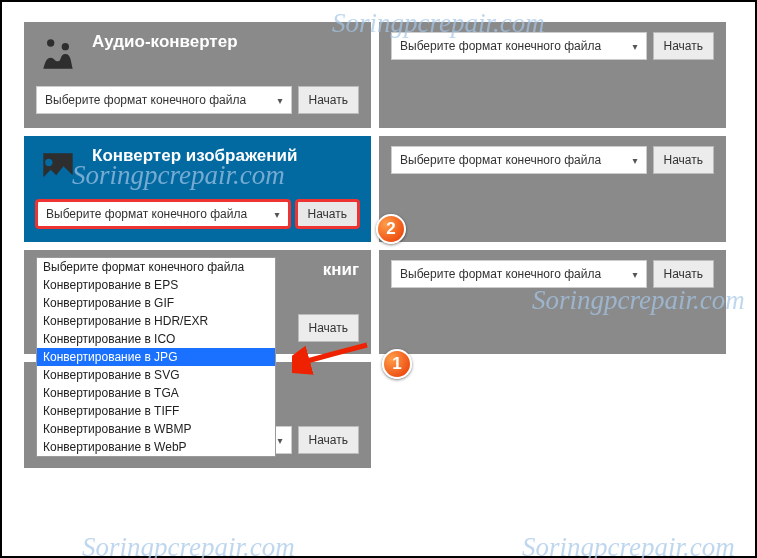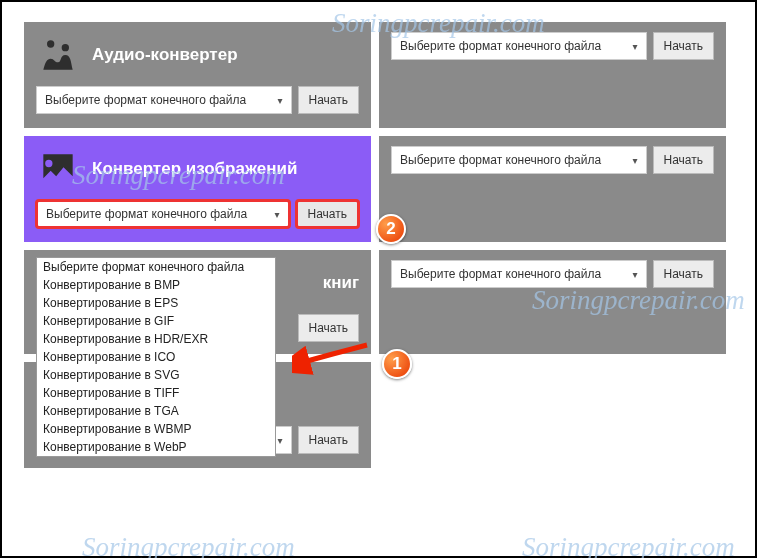--- a/index.html
+++ b/index.html
@@ -1,28 +1,28 @@
 <!DOCTYPE html>
 <html><head>
 <meta charset="utf-8">
 <style>
 *{box-sizing:border-box;margin:0;padding:0;font-family:Arial,sans-serif}
 body{background:#fff}
 .frame{width:757px;height:558px;position:relative;padding:20px 22px;background:#fff;border:2px solid #000}
 .grid{display:flex;flex-wrap:wrap;gap:8px}
 .card{width:347px;background:#8a8a8a;padding:10px 12px 14px;position:relative}
-.head{display:flex;align-items:center;gap:12px;height:46px;margin-bottom:8px}
+.head{display:flex;gap:12px;height:46px;margin-bottom:8px}
 .icon{width:44px;height:44px;display:flex;align-items:center;justify-content:center}
 .icon svg{width:44px;height:44px;fill:#2e2e2e}
 .title{color:#fff;font-weight:bold;font-size:17px;line-height:1.2}
 .row{display:flex;gap:6px}
 .sel{flex:1;height:28px;background:#fff;border:1px solid #ccc;display:flex;align-items:center;padding:0 8px;font-size:12px;color:#333;position:relative}
 .sel .chev{margin-left:auto;font-size:10px;color:#555}
 .btn{height:28px;background:#ececec;border:1px solid #bbb;padding:0 10px;font-size:12px;color:#333;display:flex;align-items:center;cursor:pointer}
-.card.hl{background:#8b5cf6}
+.card.hl{background:#0369a1}
 .sel.hl,.btn.hl{outline:2px solid #e33;outline-offset:-1px;border:2px solid #e33;border-radius:3px}
 .btn.hl{background:#e8e8e8}
 .dd{position:absolute;left:34px;top:255px;width:240px;background:#fff;border:1px solid #999;z-index:10;font-size:12px}
 .dd .opt{padding:2px 6px;color:#222;cursor:pointer}
 .dd .opt.sel-opt{background:#1a71ff;color:#fff}
 .badge{position:absolute;width:30px;height:30px;border-radius:50%;background:radial-gradient(circle at 30% 30%,#ff9d4a,#e83600);border:2px solid #fff;color:#fff;font-weight:bold;font-size:17px;display:flex;align-items:center;justify-content:center;box-shadow:0 1px 3px rgba(0,0,0,.5);z-index:15}
 .b1{left:380px;top:347px}
 .b2{left:374px;top:212px}
 .arrow{position:absolute;left:290px;top:337px;z-index:14}
 .arrow svg{width:80px;height:36px}
@@ -135,28 +135,28 @@
             <span class="chev">▾</span>
           </div>
 <div class="btn">Начать</div>
 </div>
 </div>
 
 </div>
 
 <div class="dd" id="dd">
       <div class="opt">Выберите формат конечного файла</div>
-      <div class="opt">Конвертирование в BMP</div>
       <div class="opt">Конвертирование в EPS</div>
       <div class="opt">Конвертирование в GIF</div>
       <div class="opt">Конвертирование в HDR/EXR</div>
       <div class="opt">Конвертирование в ICO</div>
+      <div class="opt sel-opt">Конвертирование в JPG</div>
       <div class="opt">Конвертирование в SVG</div>
+      <div class="opt">Конвертирование в TGA</div>
       <div class="opt">Конвертирование в TIFF</div>
-      <div class="opt">Конвертирование в TGA</div>
       <div class="opt">Конвертирование в WBMP</div>
       <div class="opt">Конвертирование в WebP</div>
     </div>
 
 <div class="arrow">
 <svg viewBox="0 0 80 36">
         <defs>
           <marker id="ah" markerWidth="10" markerHeight="10" refX="2" refY="3" orient="auto">
             <path d="M0,0 L0,6 L8,3 z" fill="#e20"></path>
           </marker>

